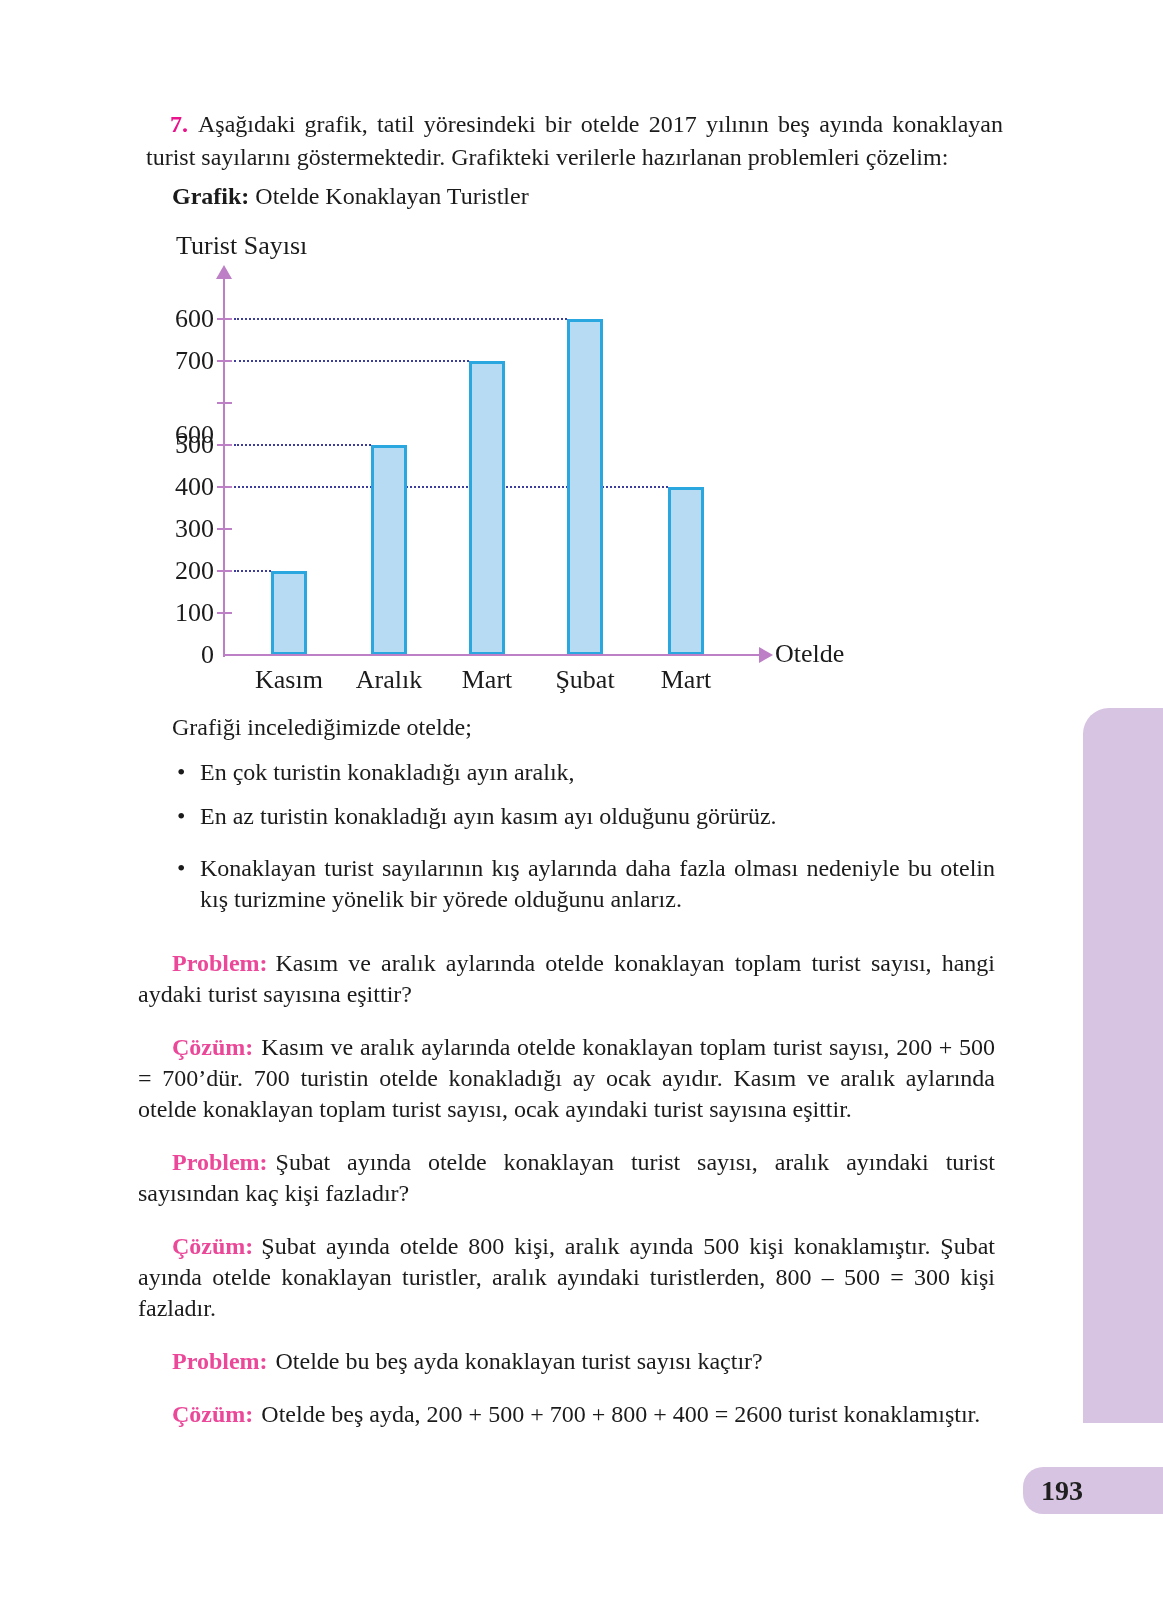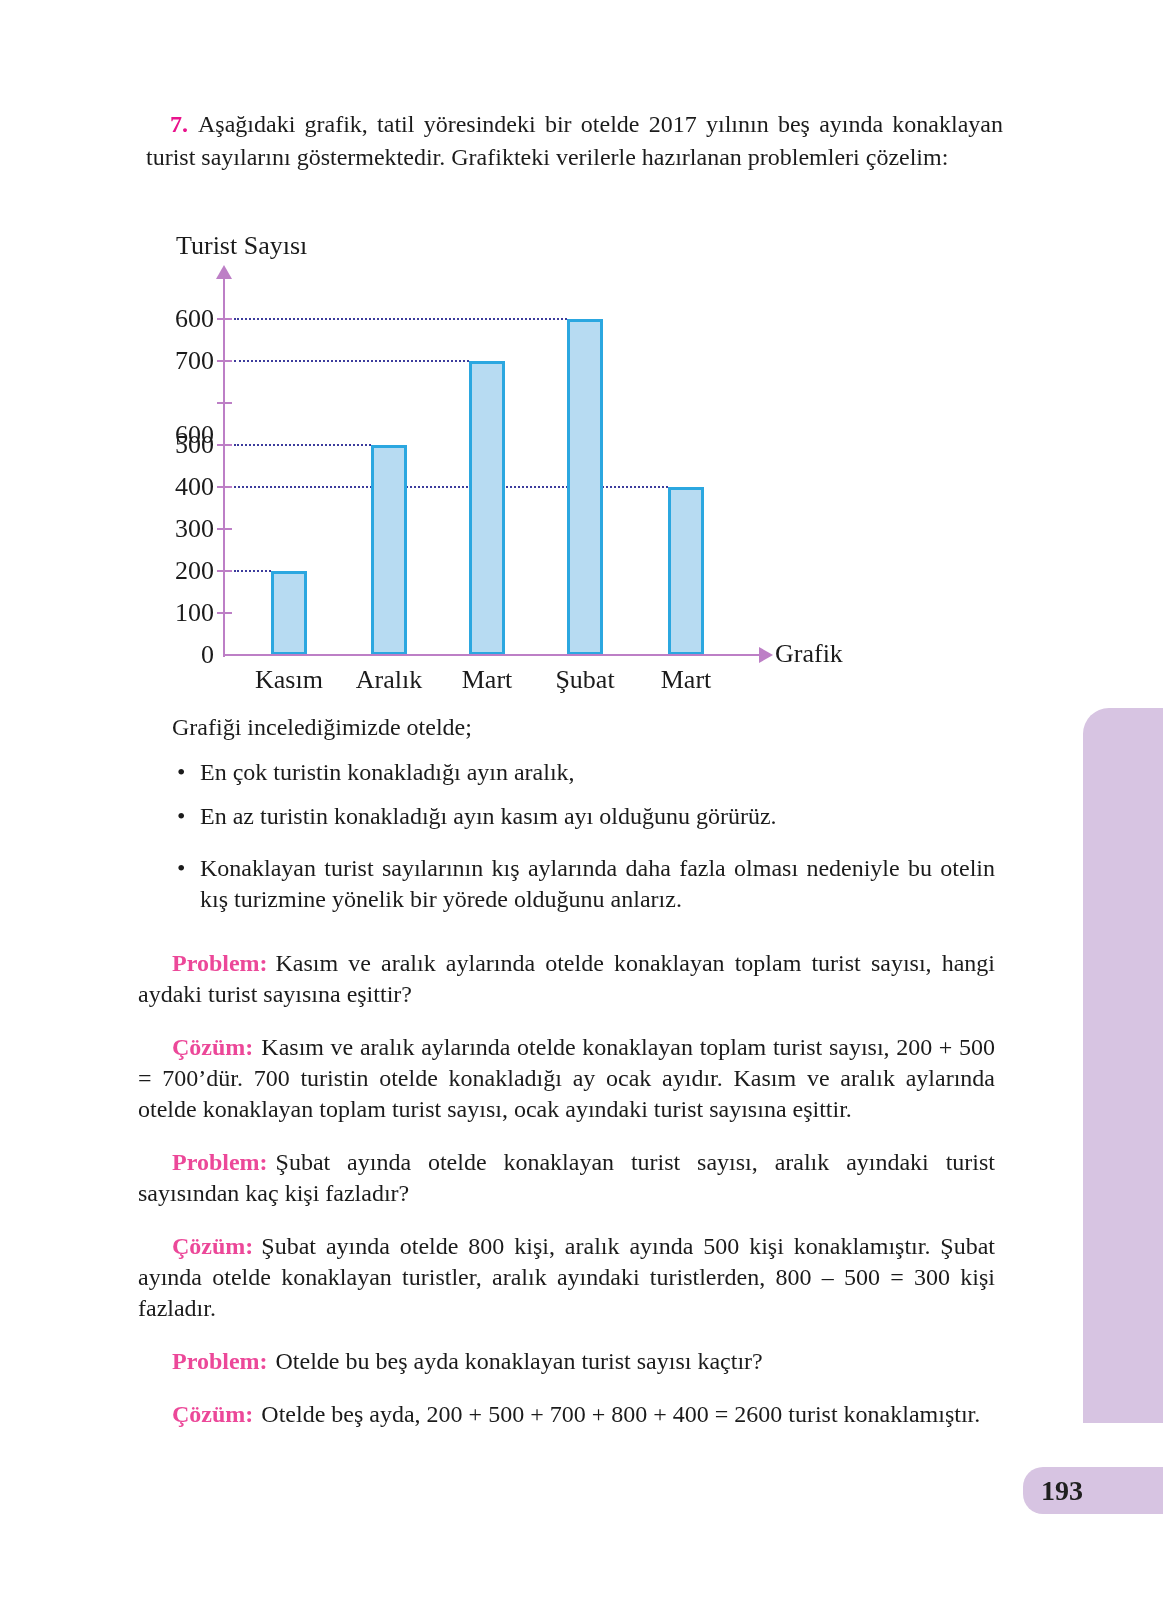--- a/index.html
+++ b/index.html
@@ -68,20 +68,21 @@
   }
   .page-badge span{margin-left:18px;}
 </style>
 </head>
 <body>
 
 <div class="page">
 
   <p class="intro"><b class="num">7.</b><span>Aşağıdaki grafik, tatil yöresindeki bir otelde 2017 yılının beş ayında konaklayan turist sayılarını göstermektedir. Grafikteki verilerle hazırlanan problemleri çözelim:</span></p>
 
+  <p class="graph-label"><b>Grafik:</b><span> Otelde Konaklayan Turistler</span></p>
 
   <div class="chart">
     <div class="y-title">Turist Sayısı</div>
 
     <div class="y-axis"></div>
     <div class="y-arrow"></div>
     <div id="bar-layer">
         <div class="gridline" style="left: 96px; top: 345px; width: 37px;"></div>
         <div class="gridline" style="left: 96px; top: 261px; width: 434px;"></div>
         <div class="gridline" style="left: 96px; top: 219px; width: 137px;"></div>
@@ -110,21 +111,21 @@
         <div class="month-label" style="left: 191px;">Aralık</div>
         <div class="bar" style="left: 331px; top: 136px; height: 294px;"></div>
         <div class="month-label" style="left: 289px;">Mart</div>
         <div class="bar" style="left: 429px; top: 94px; height: 336px;"></div>
         <div class="month-label" style="left: 387px;">Şubat</div>
         <div class="bar" style="left: 530px; top: 262px; height: 168px;"></div>
         <div class="month-label" style="left: 488px;">Mart</div>
       </div>
     <div class="x-axis"></div>
     <div class="x-arrow"></div>
-    <div class="x-title">Grafik</div>
+    <div class="x-title">Otelde</div>
   </div>
 
   <div class="flow">
     <p class="observe-heading">Grafiği incelediğimizde otelde;</p>
     <ul class="bullets">
         <li>
           <span class="dot">•</span>
           <span class="btxt">En çok turistin konakladığı ayın aralık,</span>
         </li>
         <li>

